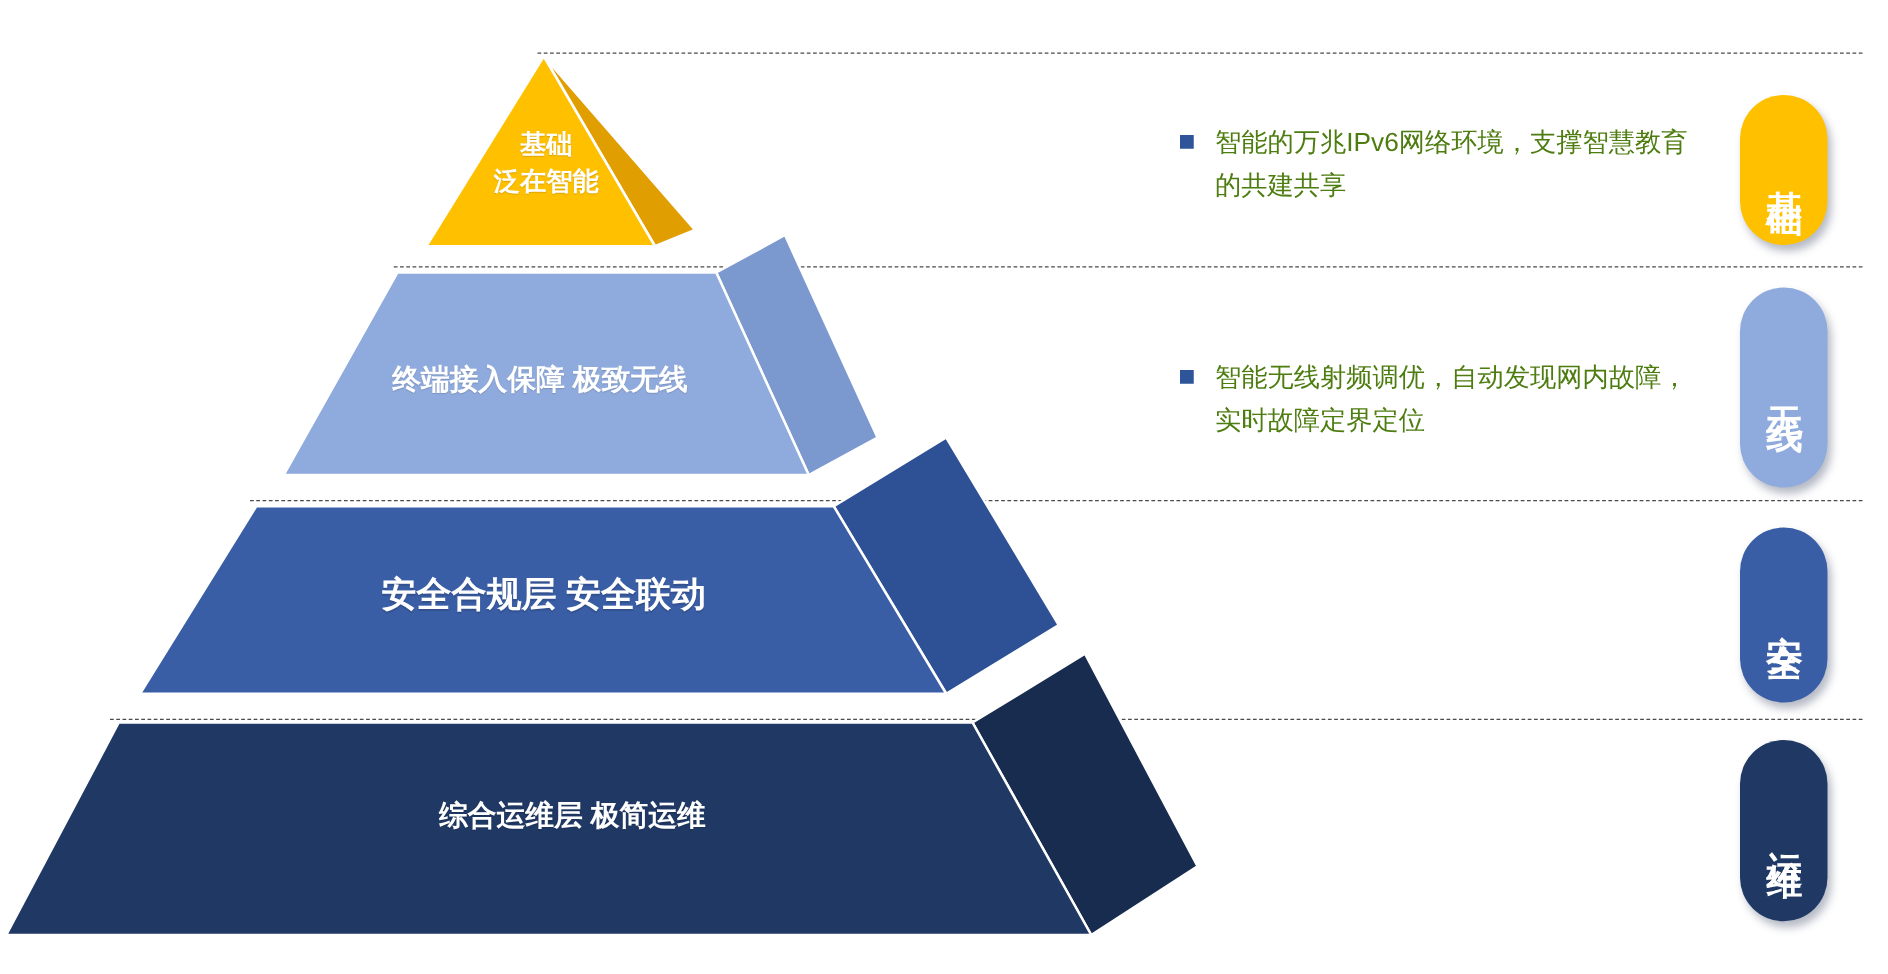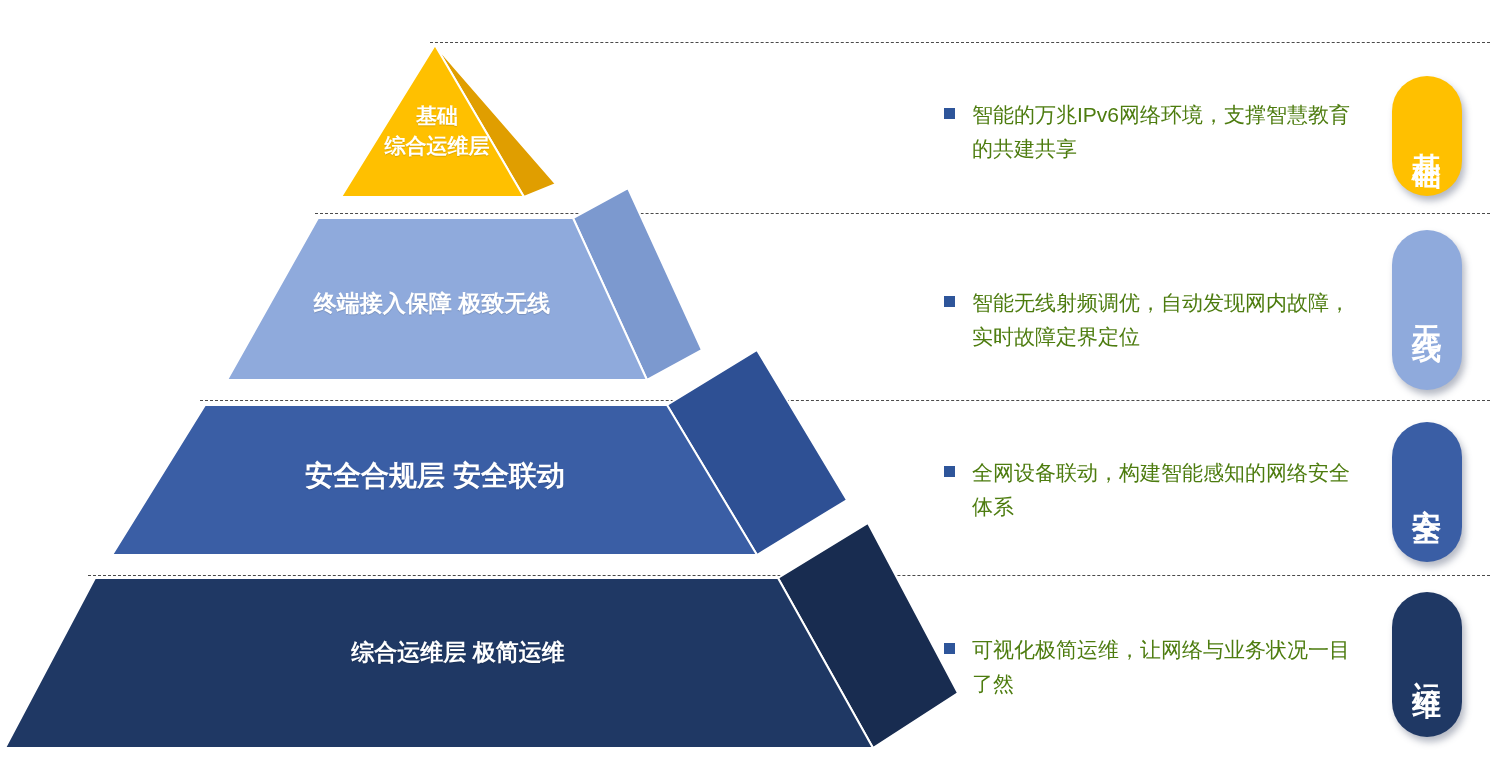--- a/index.html
+++ b/index.html
@@ -96,41 +96,33 @@
 
     <polygon points="667,405 757,350 847,500 757,555" fill="#2E5094" stroke="#ffffff" stroke-width="2" stroke-linejoin="round"></polygon>
     <polygon points="205,405 667,405 757,555 112,555" fill="#3A5EA5" stroke="#ffffff" stroke-width="2" stroke-linejoin="round"></polygon>
 
     <polygon points="778,578 868,523 958,693 873,748" fill="#182C50" stroke="#ffffff" stroke-width="2" stroke-linejoin="round"></polygon>
     <polygon points="95,578 778,578 873,748 5,748" fill="#1F3864" stroke="#ffffff" stroke-width="2" stroke-linejoin="round"></polygon>
   </svg>
 
   <div class="layer-label label-base">
     <div>基础</div>
-    <div>综合运维层</div>
+    <div>泛在智能</div>
   </div>
   <div class="layer-label label-wireless">终端接入保障 极致无线</div>
   <div class="layer-label label-security">安全合规层 安全联动</div>
   <div class="layer-label label-ops">综合运维层 极简运维</div>
 
   <div class="desc-item" style="top:98px;">
     <span class="bullet" style="background: rgb(46, 85, 154);"></span>
     <div class="desc-text">智能的万兆IPv6网络环境，支撑智慧教育的共建共享</div>
   </div>
   <div class="desc-item" style="top:286px;">
     <span class="bullet" style="background: rgb(46, 85, 154);"></span>
     <div class="desc-text">智能无线射频调优，自动发现网内故障，实时故障定界定位</div>
-  </div>
-  <div class="desc-item" style="top:456px;">
-    <span class="bullet" style="background: rgb(46, 85, 154);"></span>
-    <div class="desc-text">全网设备联动，构建智能感知的网络安全体系</div>
-  </div>
-  <div class="desc-item" style="top:633px;">
-    <span class="bullet" style="background: rgb(46, 85, 154);"></span>
-    <div class="desc-text">可视化极简运维，让网络与业务状况一目了然</div>
   </div>
 
   <div class="badge" style="top: 76px; height: 120px; background: rgb(255, 192, 0);">
     <span class="badge-text">基础</span>
   </div>
   <div class="badge" style="top: 230px; height: 160px; background: rgb(143, 170, 220);">
     <span class="badge-text">无线</span>
   </div>
   <div class="badge" style="top: 422px; height: 140px; background: rgb(58, 94, 165);">
     <span class="badge-text">安全</span>

